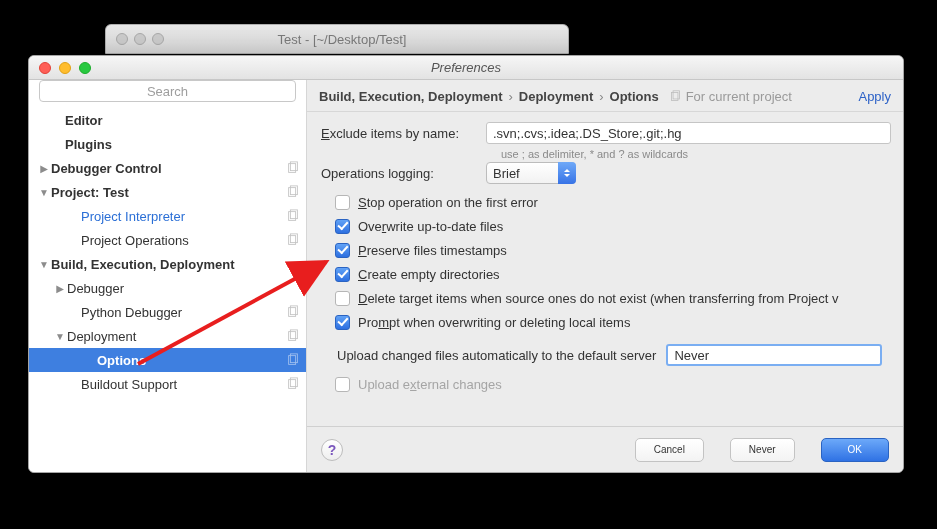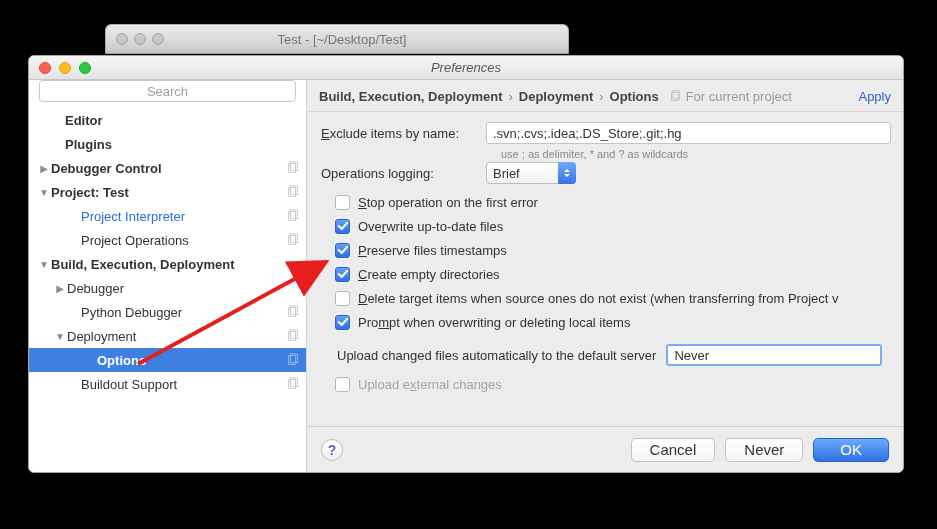--- a/index.html
+++ b/index.html
@@ -142,21 +142,21 @@
     display:flex;align-items:center;padding:0 14px;gap:10px;
   }
   .helpbtn{
     width:22px;height:22px;border:1px solid #bdbdbd;border-radius:50%;
     background:linear-gradient(#fff,#eee);color:#7b57bd;font-weight:700;
     display:flex;align-items:center;justify-content:center;font-size:14px;
   }
   .spacer{flex:1;}
   .btn{
     height:24px;padding:0 18px;border:1px solid #c3c3c3;border-radius:5px;
-    background:linear-gradient(#fff,#f3f3f3);font-size:15px;color:#333;
+    background:linear-gradient(#fff,#f3f3f3);font-size:10px;color:#333;margin-left:16px;
   }
   .btn.primary{
     background:linear-gradient(#6ca9f9,#2f72e4);border-color:#2a63c2;color:#fff;
     padding:0 26px;font-weight:400;
   }
   
   .arrow-svg{position:absolute;left:128px;top:254px;pointer-events:none;}
 </style>
 </head>
 <body>

